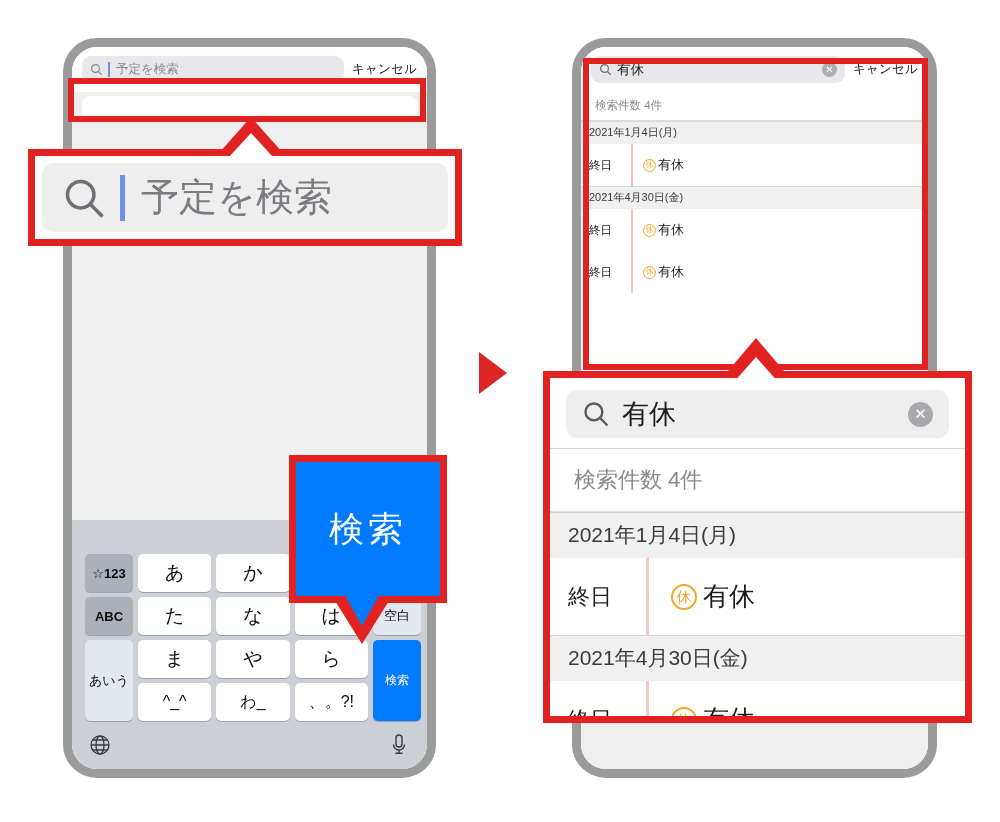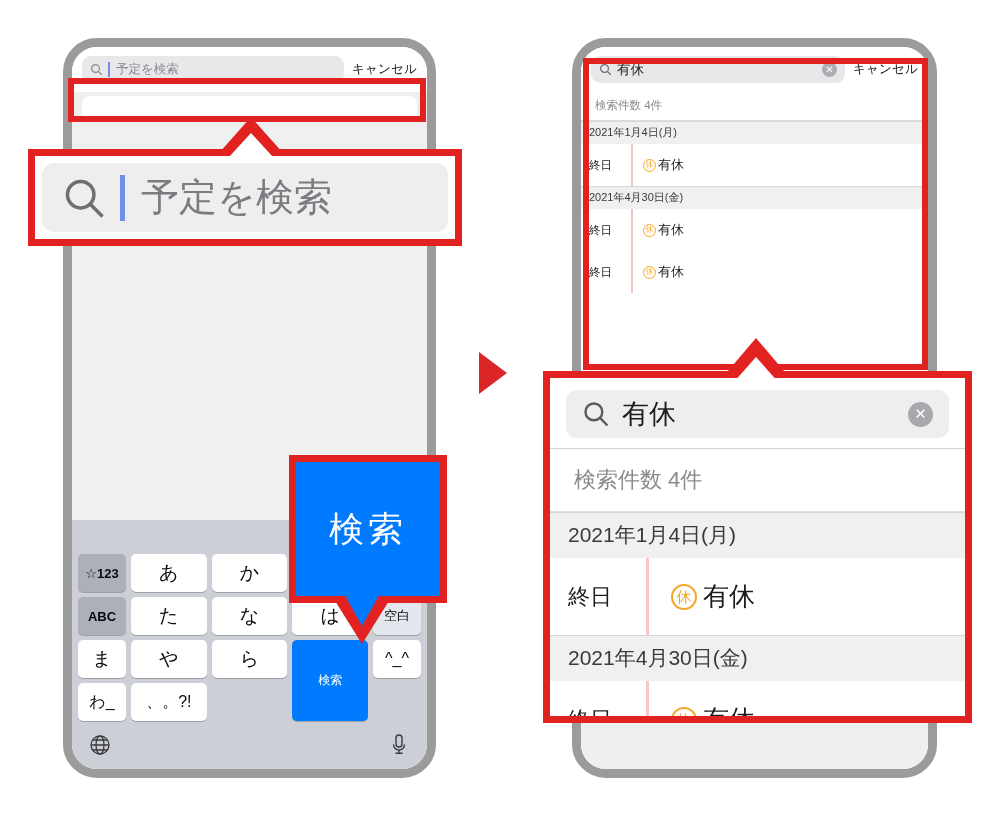--- a/index.html
+++ b/index.html
@@ -108,20 +108,21 @@
     background: #cdcfd6;
     padding: 0;
   }
   .kbd-suggest { height: 34px; background: #cdcfd6; }
   .kbd-rows {
     display: grid;
     grid-template-columns: 48px 1fr 1fr 1fr 48px;
     grid-template-rows: repeat(4, 38px);
     gap: 5px;
     padding: 0 6px 0 6px;
+    margin-left: 7px;
   }
   .key {
     background: #ffffff;
     border-radius: 5px;
     display: flex; align-items: center; justify-content: center;
     font-size: 19px;
     color: #0a0a0a;
     box-shadow: 0 1px 0 rgba(0,0,0,.22);
   }
   .key.fn {
@@ -398,20 +399,21 @@
           <div class="key">か</div>
           <div class="key">さ</div>
           <div class="key fn">⌫</div>
 
           <div class="key fn">ABC</div>
           <div class="key">た</div>
           <div class="key">な</div>
           <div class="key">は</div>
           <div class="key fn-light">空白</div>
 
+          <div class="key fn-light" style="grid-row: span 2;">あいう</div>
           <div class="key">ま</div>
           <div class="key">や</div>
           <div class="key">ら</div>
           <div class="key blue" style="grid-row: span 2;">検索</div>
 
           <div class="key small">^_^</div>
           <div class="key small">わ_</div>
           <div class="key small">、。?!</div>
         </div>
         <div class="kbd-bottom">

